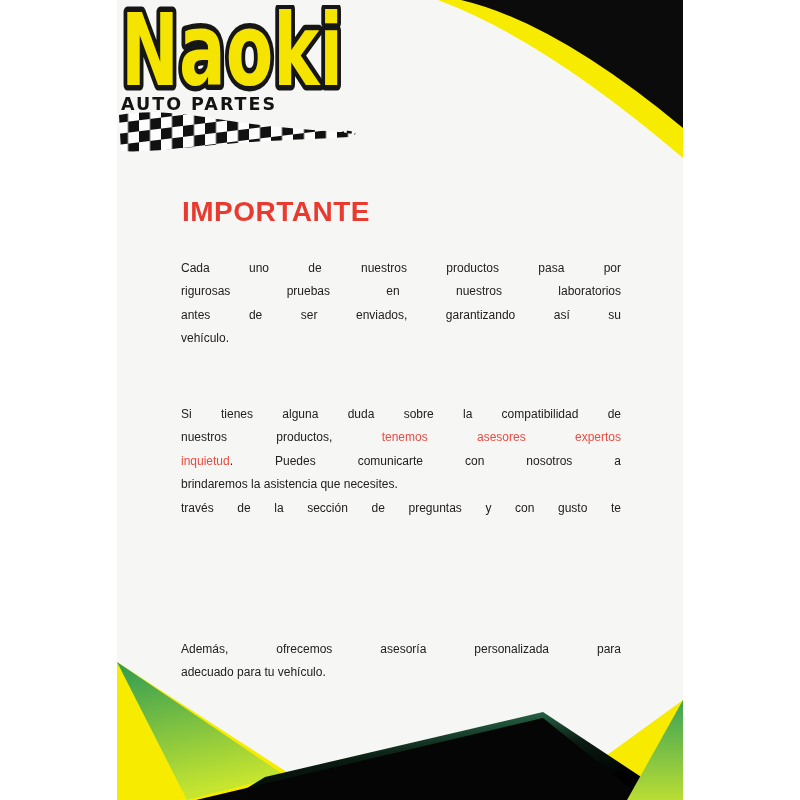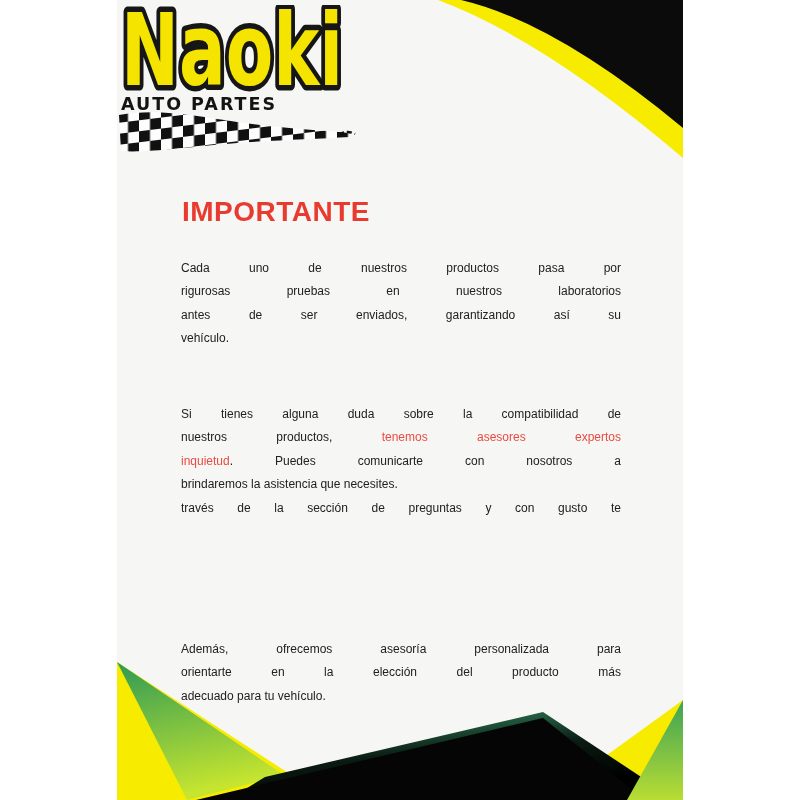--- a/index.html
+++ b/index.html
@@ -113,17 +113,16 @@
   <div class="para" id="p2">
     <div class="jline"><span>Si tienes alguna duda sobre la compatibilidad de</span></div>
     <div class="jline"><span>nuestros productos, </span><span class="red">tenemos asesores expertos</span></div>
     <div class="jline"><span class="red">inquietud</span><span>. Puedes comunicarte con nosotros a</span></div>
     <div class="jline last"><span>brindaremos la asistencia que necesites.</span></div>
     <div class="jline"><span>través de la sección de preguntas y con gusto te</span></div>
   </div>
 
   <div class="para" id="p3">
     <div class="jline">Además, ofrecemos asesoría personalizada para</div>
-    <div class="jline">orientarte en la elección del producto más</div>
     <div class="jline last">adecuado para tu vehículo.</div>
   </div>
 
 </div>
 
 </body></html>

